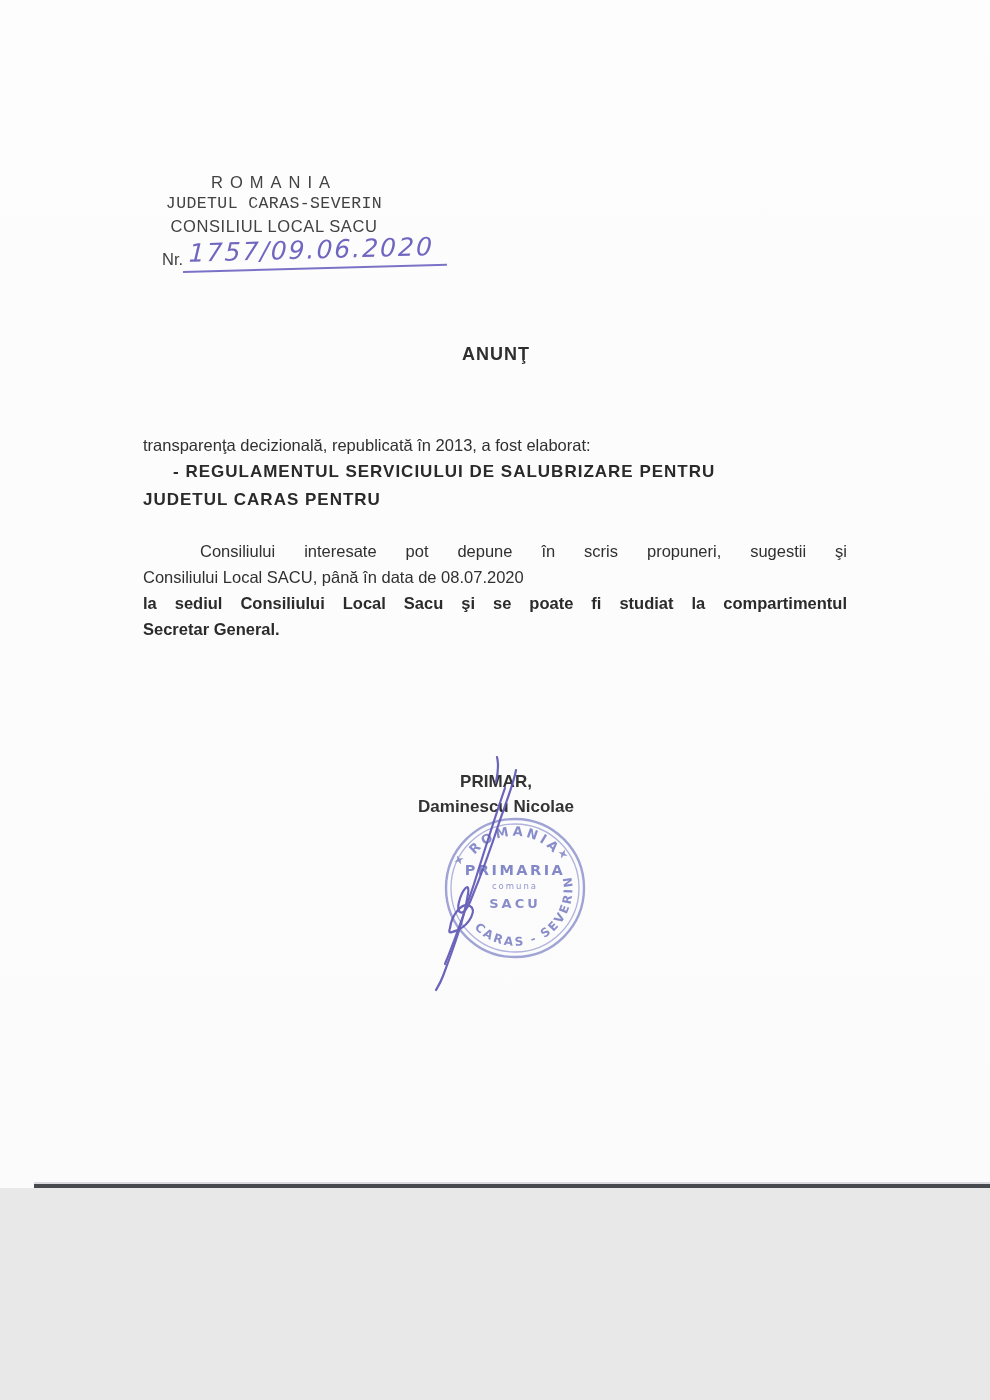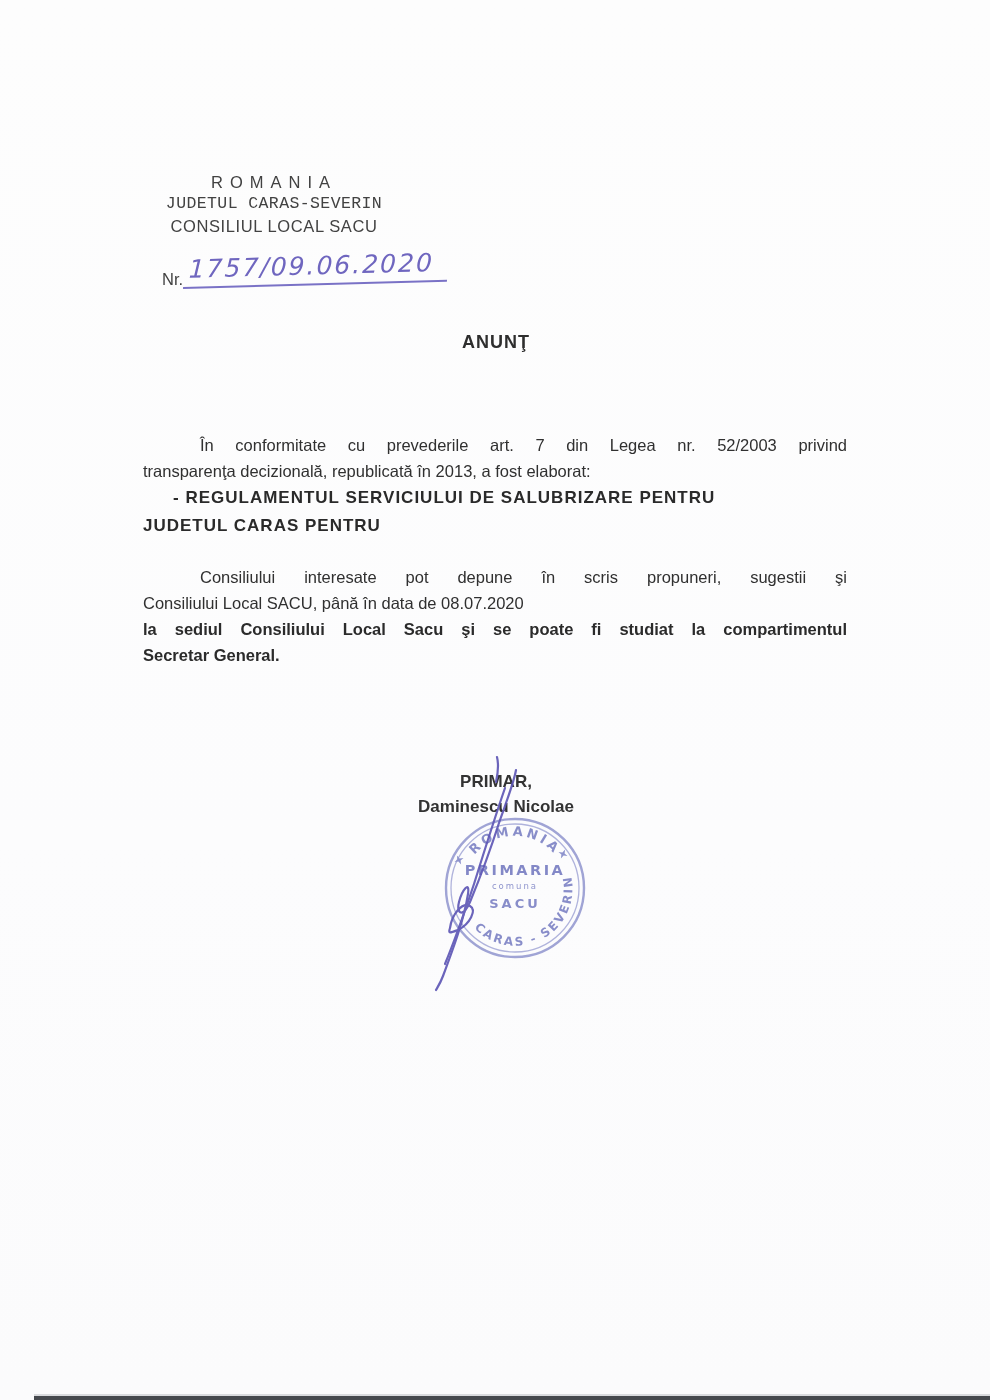--- a/index.html
+++ b/index.html
@@ -1,55 +1,55 @@
 <!DOCTYPE html>
 <html><head>
 <meta charset="utf-8">
 <style>
   html,body{margin:0;padding:0;background:#e8e8e8;}
   .page{
     position:relative;
-    width:990px;height:1400px;
+    width:990px;height:1188px;
     margin:0 auto;
     background:linear-gradient(180deg,#fdfdfd 0%, #fcfcfd 60%, #fbfbfc 100%);
     font-family:"Liberation Sans", sans-serif;
     color:#2d2d2d;
     overflow:hidden;
   }
   
   .hdr{
     position:absolute;left:140px;top:171px;width:268px;
     text-align:center;color:#424242;
     font-size:16.5px;line-height:22px;
   }
   .hdr .country{letter-spacing:7px;}
   .hdr .county{letter-spacing:.4px;font-family:Liberation Mono, monospace;}
   .hdr .council{letter-spacing:.6px;}
   .nr-row{
     position:absolute;left:162px;top:239px;
-    display:flex;align-items:flex-end;
-    color:#424242;font-size:16.5px;margin-top:16px;
+    display:flex;align-items:center;
+    color:#424242;font-size:16.5px;
   }
   .nr-label{padding-top:6px;}
   .handwritten{
     display:inline-block;
     font-family:"DejaVu Sans", sans-serif;
     font-style:italic;
     font-size:25px;
     letter-spacing:2px;
     color:#6f66bf;
     border-bottom:2px solid #7a72c6;
     padding:0 14px 3px 5px;
     transform:rotate(-1.6deg) skewX(-4deg);
     transform-origin:left bottom;
     white-space:nowrap;
   }
   
   .doc-title{
-    position:absolute;left:143px;top:332px;width:706px;
+    position:absolute;left:143px;top:344px;width:706px;
     text-align:center;font-weight:bold;font-size:18px;letter-spacing:1px;
     color:#2e2e2e;
   }
   
   .body{
     position:absolute;left:143px;top:432px;width:704px;
     font-size:16.5px;line-height:26px;color:#303030;
   }
   .ln{display:block;}
   .jline{
@@ -97,21 +97,20 @@
   </div>
 
   <div class="nr-row">
     <span class="nr-label">Nr.</span>
     <span class="handwritten">1757/09.06.2020</span>
   </div>
 
   <div class="doc-title">ANUNŢ</div>
 
   <div class="body">
-    <span class="ln jline indent">În conformitate cu prevederile art. 7 din Legea nr. 52/2003 privind</span>
     <span class="ln">transparenţa decizională, republicată în 2013, a fost elaborat:</span>
 
     <span class="ln reg reg-first">- REGULAMENTUL SERVICIULUI DE SALUBRIZARE PENTRU</span>
     <span class="ln reg">JUDETUL CARAS PENTRU</span>
 
     <span class="ln jline indent p2-start">Consiliului interesate pot depune în scris propuneri, sugestii şi</span>
     <span class="ln">Consiliului Local SACU, până în data de 08.07.2020</span>
 
     <span class="ln jline bold-par">la sediul Consiliului Local Sacu şi se poate fi studiat la compartimentul</span>
     <span class="ln bold-par">Secretar General.</span>

